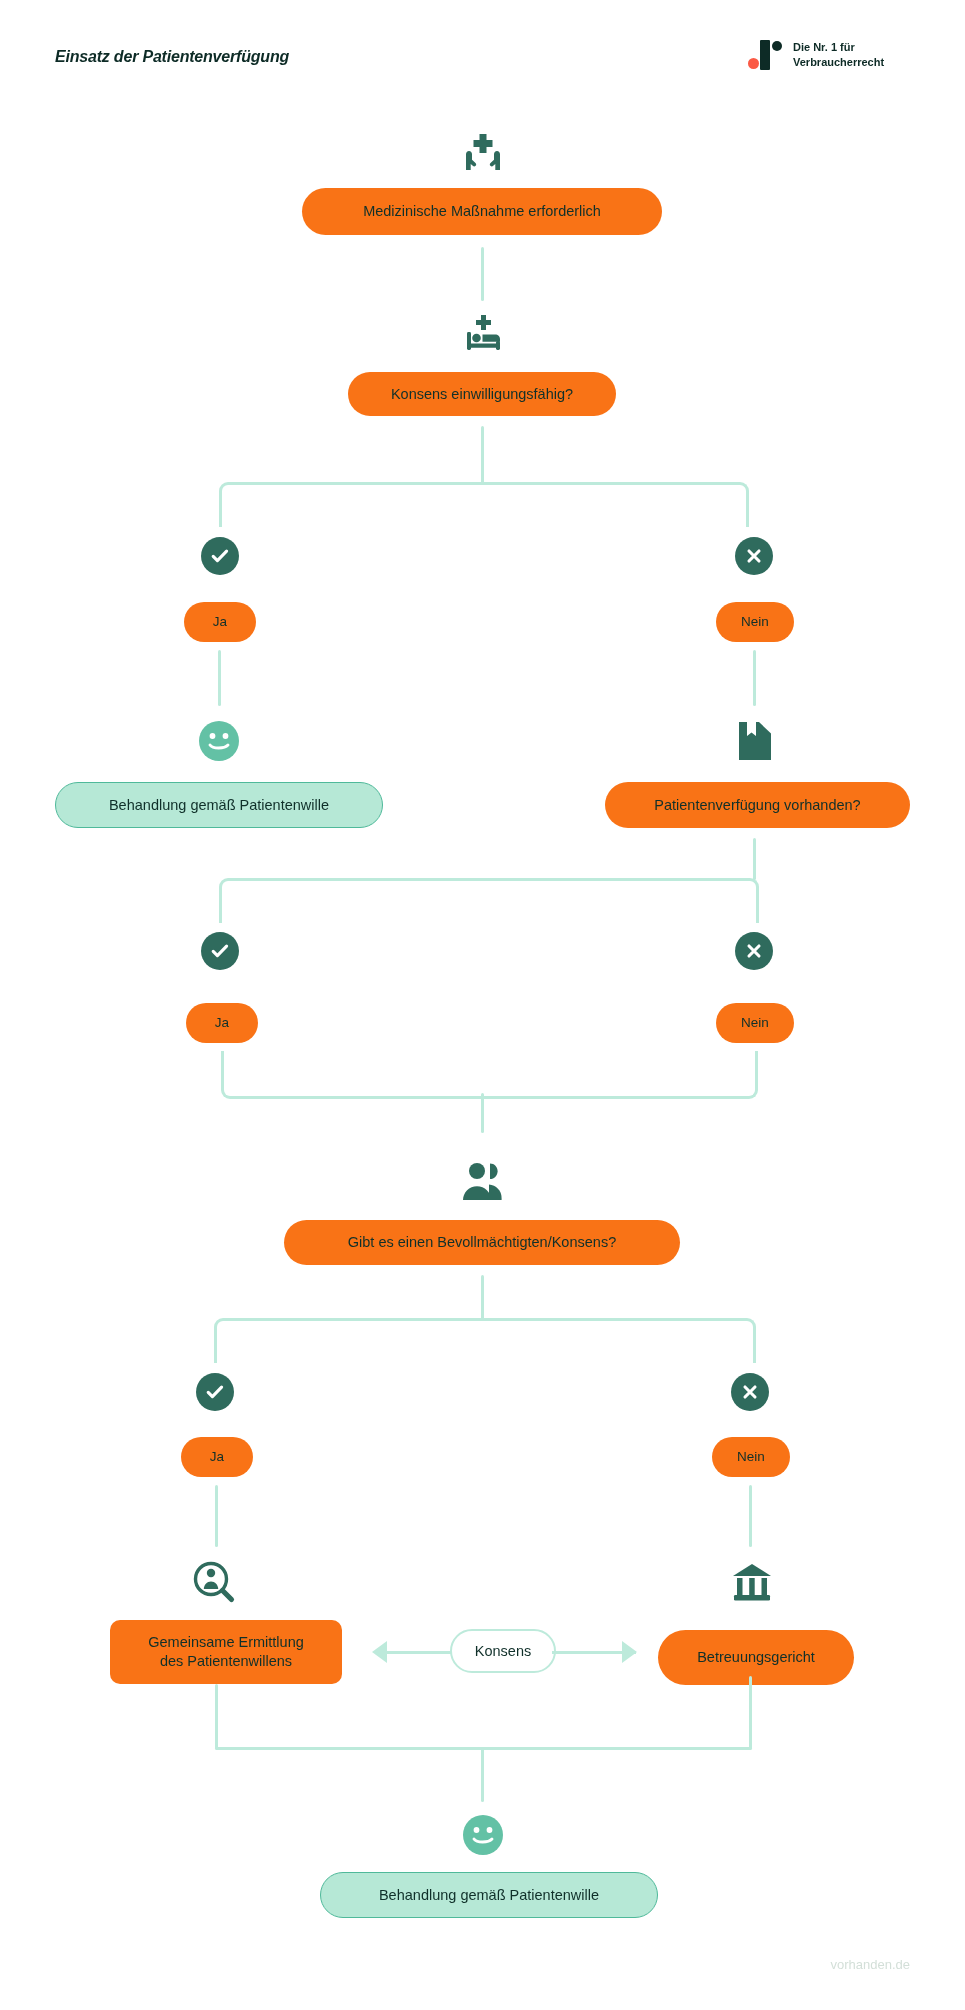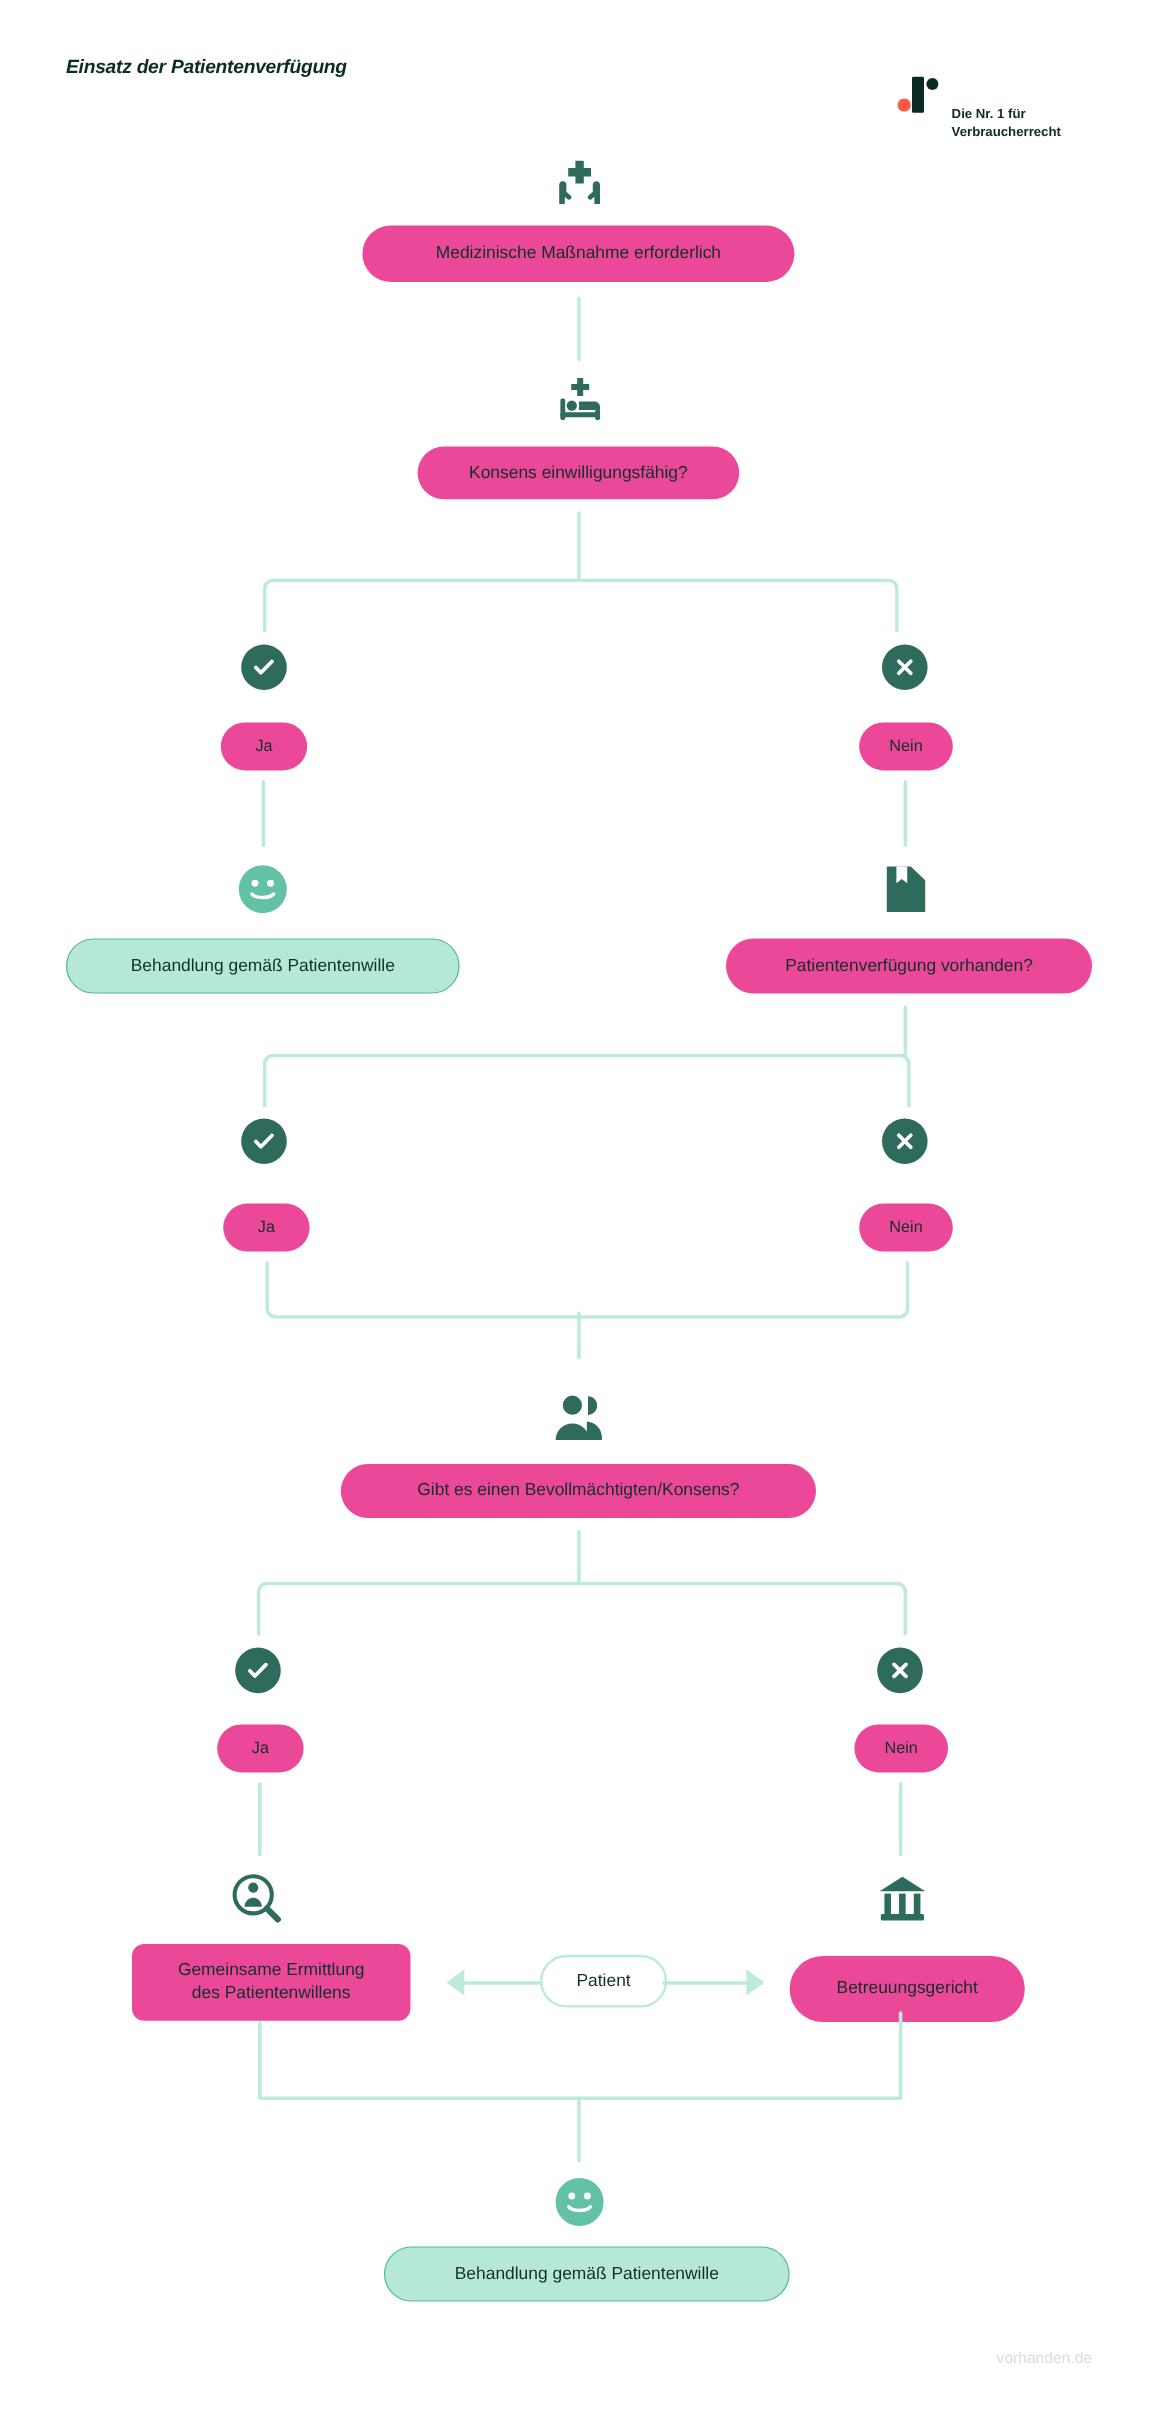--- a/index.html
+++ b/index.html
@@ -14,25 +14,25 @@
   .title{
     position:absolute;left:55px;top:48px;
     font-size:16px;font-weight:bold;letter-spacing:-.2px;
     color:#0d2b26;white-space:nowrap;font-style:italic;
   }
   .logo{position:absolute;left:748px;top:40px;display:flex;align-items:center;gap:11px;}
   .logo-mark{position:relative;width:34px;height:30px;}
   .logo-bar{position:absolute;left:12px;top:0;width:10px;height:30px;background:#0d2b26;border-radius:1px;}
   .logo-dot-dark{position:absolute;left:24px;top:1px;width:10px;height:10px;border-radius:50%;background:#0d2b26;}
   .logo-dot-red{position:absolute;left:0px;top:18px;width:11px;height:11px;border-radius:50%;background:#fb5a45;}
-  .logo-text{font-size:11px;font-weight:bold;line-height:1.32;color:#0d2b26;margin-top:48px;}
+  .logo-text{font-size:11px;font-weight:bold;line-height:1.32;color:#0d2b26;}
 
   
   .node{
-    position:absolute;background:#ec4899;color:#10302a;
+    position:absolute;background:#f97316;color:#10302a;
     border-radius:999px;display:flex;align-items:center;justify-content:center;
     text-align:center;font-size:14.5px;line-height:1.28;
     padding:0 18px;box-sizing:border-box;
   }
   .node.outlined{background:#b6e8d6;border:1.6px solid #4fb99a;}
   .node.two-line{border-radius:10px;padding:0 14px;}
   .node.small{font-size:13.5px;text-align:center;}
   .node.konsens{background:#ffffff;border:2px solid #bdeadb;color:#10302a;font-size:14.5px;}
 
   
@@ -210,21 +210,21 @@
       <rect x="7" y="17" width="5.5" height="17"></rect>
       <rect x="19.2" y="17" width="5.5" height="17"></rect>
       <rect x="31.5" y="17" width="5.5" height="17"></rect>
       <rect x="4" y="34" width="36" height="5.5" rx="1.3"></rect>
     </svg>
   </div>
   <div class="node" style="left:658px;top:1630px;width:196px;height:55px;">Betreuungsgericht</div>
 
   <div class="arrow" style="left:376px;top:1651px;width:82px;"></div>
   <div class="arrowhead left" style="left:372px;top:1641px;"></div>
-  <div class="node konsens" style="left:450px;top:1629px;width:106px;height:44px;">Patient</div>
+  <div class="node konsens" style="left:450px;top:1629px;width:106px;height:44px;">Konsens</div>
   <div class="arrow" style="left:552px;top:1651px;width:84px;"></div>
   <div class="arrowhead right" style="left:622px;top:1641px;"></div>
 
   <div class="vline" style="left:215px;top:1684px;height:65px;"></div>
   <div class="vline" style="left:749px;top:1676px;height:73px;"></div>
   <div class="hline" style="left:215px;top:1747px;width:537px;"></div>
   <div class="vline" style="left:481px;top:1747px;height:55px;"></div>
 
   <div class="icon" style="left:460px;top:1812px;width:46px;height:46px;">
     <svg width="42" height="42" viewBox="0 0 42 42">

